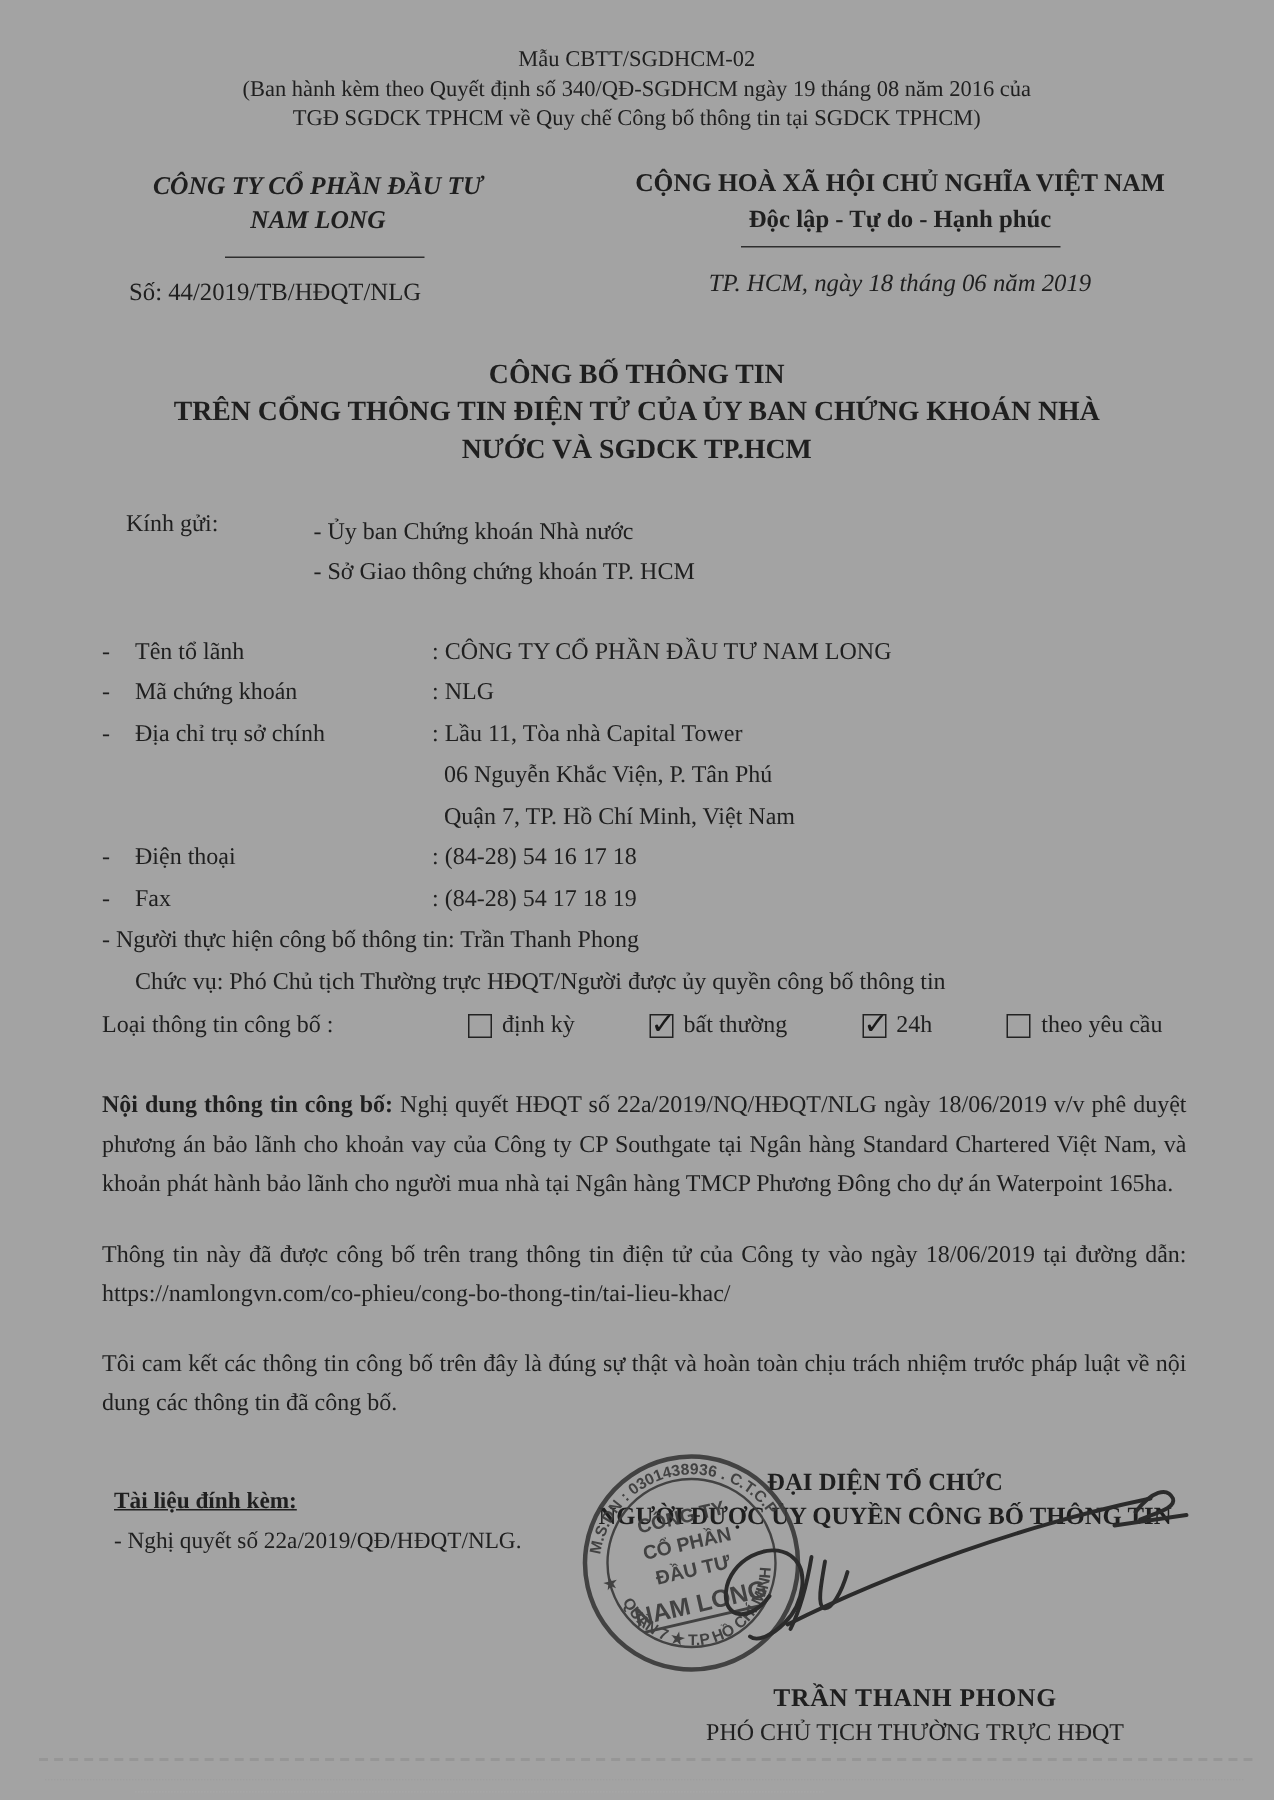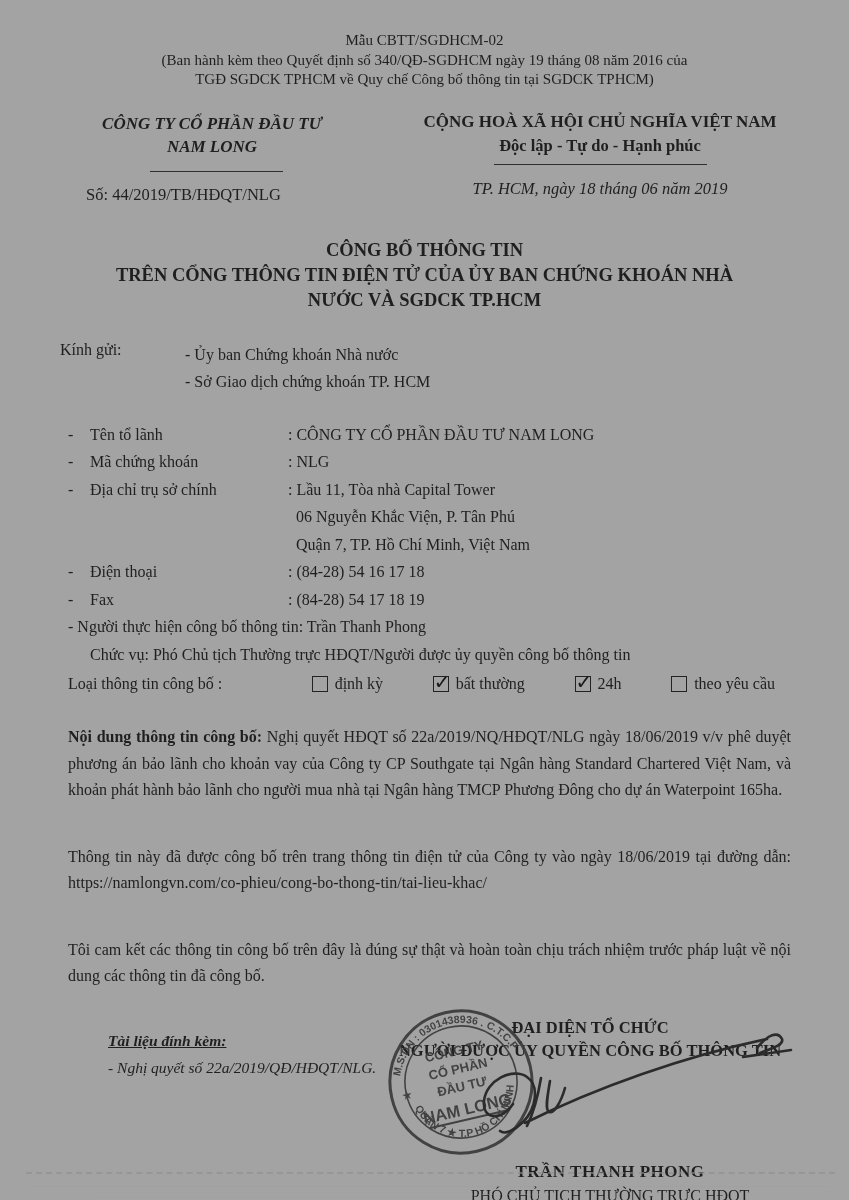--- a/index.html
+++ b/index.html
@@ -19,46 +19,46 @@
   .lh-left .rule { width:133px; border-top:1.6px solid #2e2e2e; margin:13px auto 0 88px; }
   .lh-left .doc-no { margin-top:13px; padding-left:24px; font-size:16.5px; }
   .lh-right { width:54%; text-align:center; }
   .lh-right .motto1 { font-weight:bold; font-size:17px; }
   .lh-right .motto2 { font-weight:bold; font-size:16.5px; margin-top:4px; }
   .lh-right .rule { width:213px; border-top:1.6px solid #2e2e2e; margin:8px auto 0; }
   .lh-right .place-date { margin-top:14px; font-style:italic; font-size:16.5px; }
   
   .doc-title { margin-top:33px; text-align:center; font-weight:bold; font-size:18.5px; line-height:25px; padding:0 60px; }
   
-  .recipients { display:flex; margin-top:28px; padding-left:60px; }
+  .recipients { display:flex; margin-top:28px; padding-left:84px; }
   .recipients .label { width:125px; }
   .recipients .items div { line-height:27px; }
   
   .details { margin-top:26px; padding:0 56px 0 68px; }
   .d-row { display:flex; line-height:27.5px; }
   .d-row .dash { width:22px; }
   .d-row .lbl { width:198px; }
   .d-row .val { flex:1; }
   .addr-extra { padding-left:228px; line-height:27.5px; }
   .full-line { line-height:27.5px; }
   .indent1 { padding-left:22px; }
   
   .cb-row { display:flex; align-items:center; line-height:29px; margin-top:1px;justify-content:space-between; }
   .cb-row .cb-label { width:212px; }
   .cb-item { display:flex; align-items:center; margin-right:18px; }
   .cb-box { position:relative; width:16px; height:16px; border:1.8px solid #222; margin-right:7px; flex:none; }
   .cb-box .check { position:absolute; left:0px; top:-9px; font-size:20px; font-weight:bold; color:#1a1a1a; font-family:"DejaVu Sans", sans-serif; }
   
   .para { margin-top:26px; padding:0 58px 0 68px; text-align:justify; line-height:26.5px; }
-  .para.tight { margin-top:40px; }
+  .para.tight { margin-top:20px; }
   .bold { font-weight:bold; }
   
   .footer { position:relative; height:312px; margin-top:14px; }
   .rep-heading { position:absolute; left:385px; top:12px; width:410px; text-align:center; font-weight:bold; line-height:23px; font-size:16.5px; }
-  .attachments { position:absolute; left:108px; top:28px; font-style:italic; font-size:15.5px; }
+  .attachments { position:absolute; left:76px; top:28px; font-size:15.5px; }
   .attachments .att-head { font-weight:bold; text-decoration:underline; }
   .attachments .att-item { margin-top:9px; }
   .seal { position:absolute; left:386px; top:3px; transform:rotate(-13deg); opacity:.92; }
   .sig-svg { position:absolute; left:455px; top:22px; }
   .sig-name-block { position:absolute; left:440px; top:158px; width:340px; text-align:center; }
   .sig-name { font-weight:bold; font-size:17px; letter-spacing:.5px; }
   .sig-title { margin-top:5px; font-size:16px; }
   
   .scan-line-1 { position:absolute; left:26px; right:14px; top:1172px; border-top:2.5px dashed #8f8f8f; opacity:.6; }
   .scan-line-2 { position:absolute; left:30px; right:20px; top:1186px; border-top:1.5px dotted #9b9b9b; opacity:.5; }
@@ -95,21 +95,21 @@
   <div class="doc-title">
     <div>CÔNG BỐ THÔNG TIN</div>
     <div>TRÊN CỔNG THÔNG TIN ĐIỆN TỬ CỦA ỦY BAN CHỨNG KHOÁN NHÀ</div>
     <div>NƯỚC VÀ SGDCK TP.HCM</div>
   </div>
 
   <div class="recipients">
     <div class="label">Kính gửi:</div>
     <div class="items">
       <div>- Ủy ban Chứng khoán Nhà nước</div>
-      <div>- Sở Giao dịch chứng khoán TP. HCM</div>
+      <div>- Sở Giao thông chứng khoán TP. HCM</div>
     </div>
   </div>
 
   <div class="details">
     <div class="d-row">
       <span class="dash">-</span>
       <span class="lbl">Tên tổ lãnh</span>
       <span class="val">: CÔNG TY CỔ PHẦN ĐẦU TƯ NAM LONG</span>
     </div>
     <div class="d-row">

